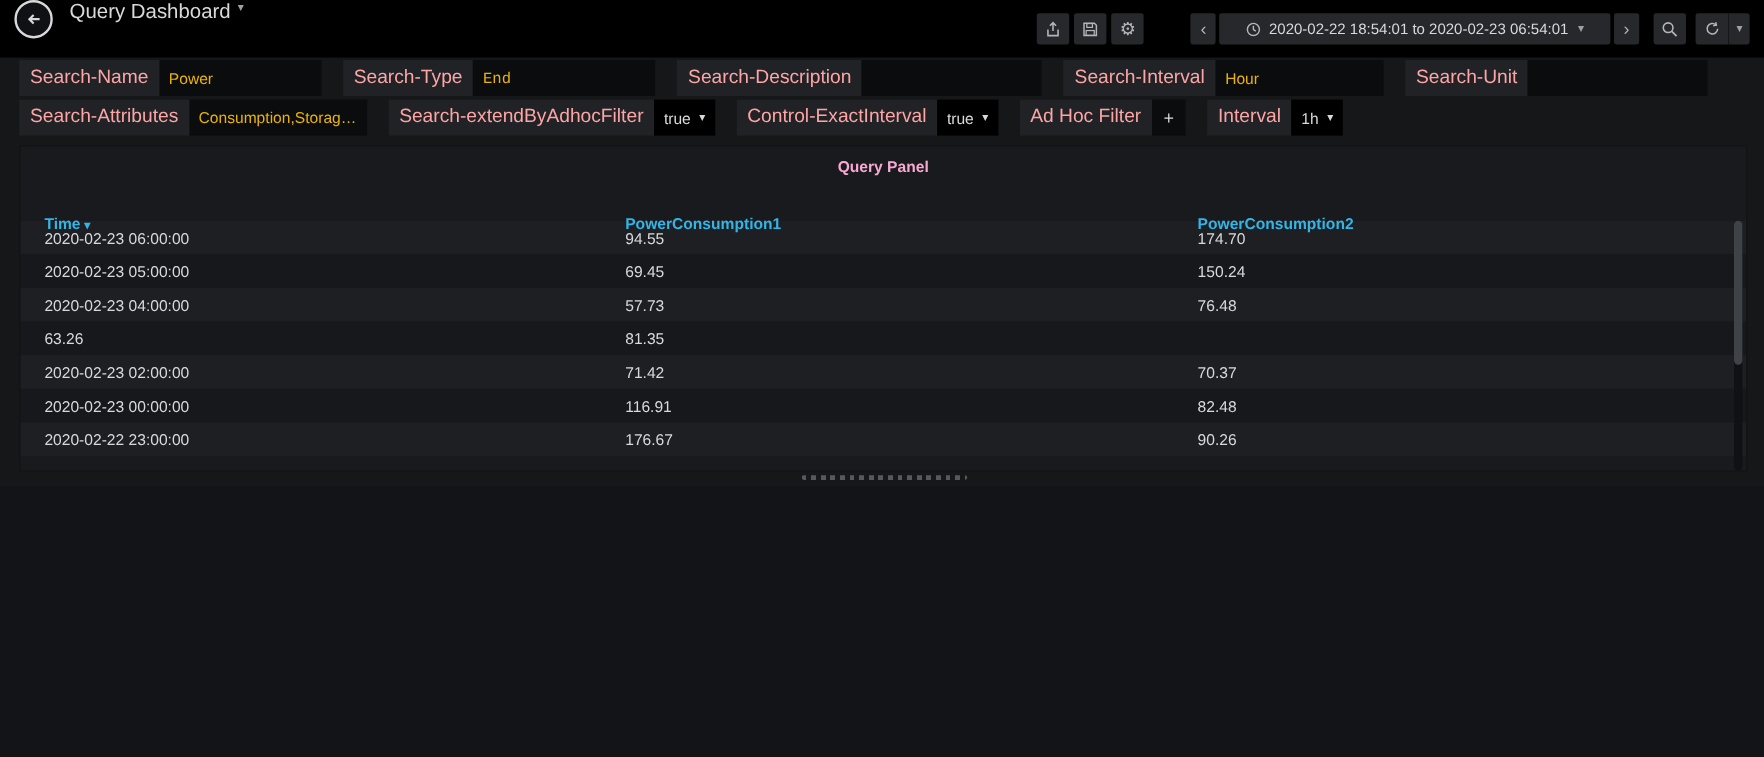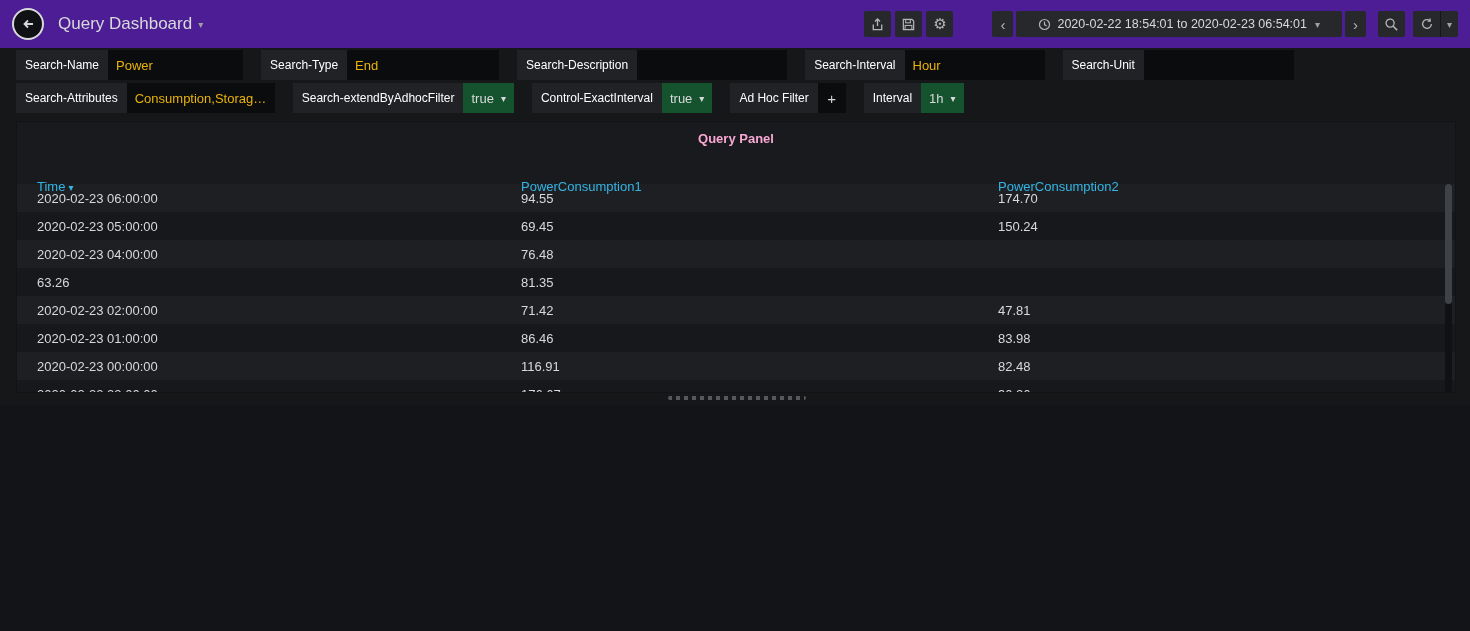--- a/index.html
+++ b/index.html
@@ -8,21 +8,21 @@
     position:relative;
     background:#161719;
     font-family:"Liberation Sans", sans-serif;
     color:#d8d9da;
     font-size:13px;
   }
   svg { display:block; }
 
   
   .navbar { position:absolute; top:0; left:0; right:0; height:48px;
-    display:flex; align-items:center; padding:0 12px; background:#4c1d95; }
+    display:flex; padding:0 12px; background:#000000; }
   .back-btn { width:32px; height:32px; border:2px solid #d8d9da; border-radius:50%;
     display:flex; align-items:center; justify-content:center; color:#d8d9da; cursor:pointer; background:#101114; }
   .dash-title { margin-left:14px; font-size:17px; font-weight:500; color:#d8d9da; }
   .caret { font-size:10px; color:#9fa0a2; margin-left:6px; }
   .nav-right { margin-left:auto; display:flex; align-items:center; }
   .icon-btn { width:27px; height:26px; background:#26282c; border-radius:2px;
     display:flex; align-items:center; justify-content:center; color:#b4b5b8; margin-left:4px; cursor:pointer; }
   .time-group { display:flex; align-items:center; margin-left:36px; }
   .nav-chev { width:21px; height:26px; background:#26282c; border-radius:2px;
     display:flex; align-items:center; justify-content:center; color:#b4b5b8; font-size:15px; margin-left:3px; cursor:pointer; }
@@ -35,40 +35,40 @@
   .refresh-main { width:27px; height:26px; background:#26282c; border-radius:2px 0 0 2px;
     display:flex; align-items:center; justify-content:center; color:#b4b5b8; cursor:pointer; }
   .refresh-caret { width:18px; height:26px; background:#26282c; border-left:1px solid #161719;
     border-radius:0 2px 2px 0; display:flex; align-items:center; justify-content:center; cursor:pointer; }
 
   
   .vars-row { position:absolute; left:16px; display:flex; gap:18px; height:30px; }
   .vars-row1 { top:50px; }
   .vars-row2 { top:83px; }
   .var-pair { display:flex; height:30px; }
-  .var-label { background:#202226; color:#ffffff; font-size:12px; font-weight:500;
+  .var-label { background:#202226; color:#fca5a5; font-size:16px; font-weight:500;
     display:flex; align-items:center; padding:0 9px; white-space:nowrap; }
   .var-input { background:#0b0c0e; border:none; outline:none; color:#eab308;
     font-size:13px; font-family:"Liberation Sans",sans-serif; padding:0 8px; height:30px;
     text-overflow:ellipsis; }
-  .var-select { background:#14532d; color:#d8d9da; display:flex; align-items:center;
+  .var-select { background:#000000; color:#d8d9da; display:flex; align-items:center;
     padding:0 8px; font-size:13px; cursor:pointer; white-space:nowrap; }
   .var-select .caret { margin-left:7px; color:#d8d9da; }
   .plus-btn { width:28px; background:#0b0c0e; color:#d8d9da; display:flex;
     align-items:center; justify-content:center; font-size:15px; cursor:pointer; }
 
   
   .panel { position:absolute; top:121px; left:16px; width:1440px; height:272px;
     background:#191a1d; border:1px solid #121316; overflow:hidden; }
   .panel-title { height:33px; display:flex; align-items:center; justify-content:center;
     font-size:13px; font-weight:600; color:#f9a8d4; }
   .trow { display:grid; grid-template-columns:484px 477px 1fr; align-items:center; height:28px; }
   .thead { height:29px; }
   .trow > div { padding-left:20px; }
-  .th { color:#33b5e5; font-weight:400; cursor:pointer;margin-top:24px; }
+  .th { color:#33b5e5; font-weight:700; cursor:pointer;margin-top:24px; }
   .th .caret { color:#33b5e5; margin-left:3px; }
   .tbody .trow:nth-child(odd) { background:#1e1f23; }
   .tbody .trow:nth-child(even) { background:#17181b; }
   .vscroll-track { position:absolute; right:3px; top:62px; width:7px; height:208px; background:#101114; border-radius:4px; }
   .vscroll-thumb { position:absolute; top:0; left:0; width:7px; height:120px; background:#3f4246; border-radius:4px; cursor:pointer; }
   .hscroll { position:absolute; top:396px; left:668px; width:138px; height:4px; border-radius:2px;
     background:repeating-linear-gradient(90deg,#55585d 0 4px,transparent 4px 8px); cursor:pointer; }
 
   
   .editor-section { position:absolute; top:405px; left:0; right:0; height:226px; background:#131417; }
@@ -152,21 +152,21 @@
   </div>
 </div>
 
 <div class="vars-row vars-row1">
   <div class="var-pair">
     <div class="var-label">Search-Name</div>
     <input class="var-input" style="width: 135px;" value="Power">
   </div>
   <div class="var-pair">
     <div class="var-label">Search-Type</div>
-    <input class="var-input" style="width: 152px;" value="End">
+    <input class="var-input" style="width: 152px; font-family: Liberation Mono, monospace;" value="End">
   </div>
   <div class="var-pair">
     <div class="var-label">Search-Description</div>
     <input class="var-input" style="width: 150px;" value="">
   </div>
   <div class="var-pair">
     <div class="var-label">Search-Interval</div>
     <input class="var-input" style="width: 140px;" value="Hour">
   </div>
   <div class="var-pair">
@@ -228,35 +228,31 @@
       <div>94.55</div>
       <div>174.70</div>
     </div>
     <div class="trow">
       <div>2020-02-23 05:00:00</div>
       <div>69.45</div>
       <div>150.24</div>
     </div>
     <div class="trow">
       <div>2020-02-23 04:00:00</div>
+      <div>57.73</div>
       <div>76.48</div>
     </div>
     <div class="trow">
       <div>63.26</div>
       <div>81.35</div>
     </div>
     <div class="trow">
       <div>2020-02-23 02:00:00</div>
       <div>71.42</div>
-      <div>47.81</div>
-    </div>
-    <div class="trow">
-      <div>2020-02-23 01:00:00</div>
-      <div>86.46</div>
-      <div>83.98</div>
+      <div>70.37</div>
     </div>
     <div class="trow">
       <div>2020-02-23 00:00:00</div>
       <div>116.91</div>
       <div>82.48</div>
     </div>
     <div class="trow">
       <div>2020-02-22 23:00:00</div>
       <div>176.67</div>
       <div>90.26</div>

